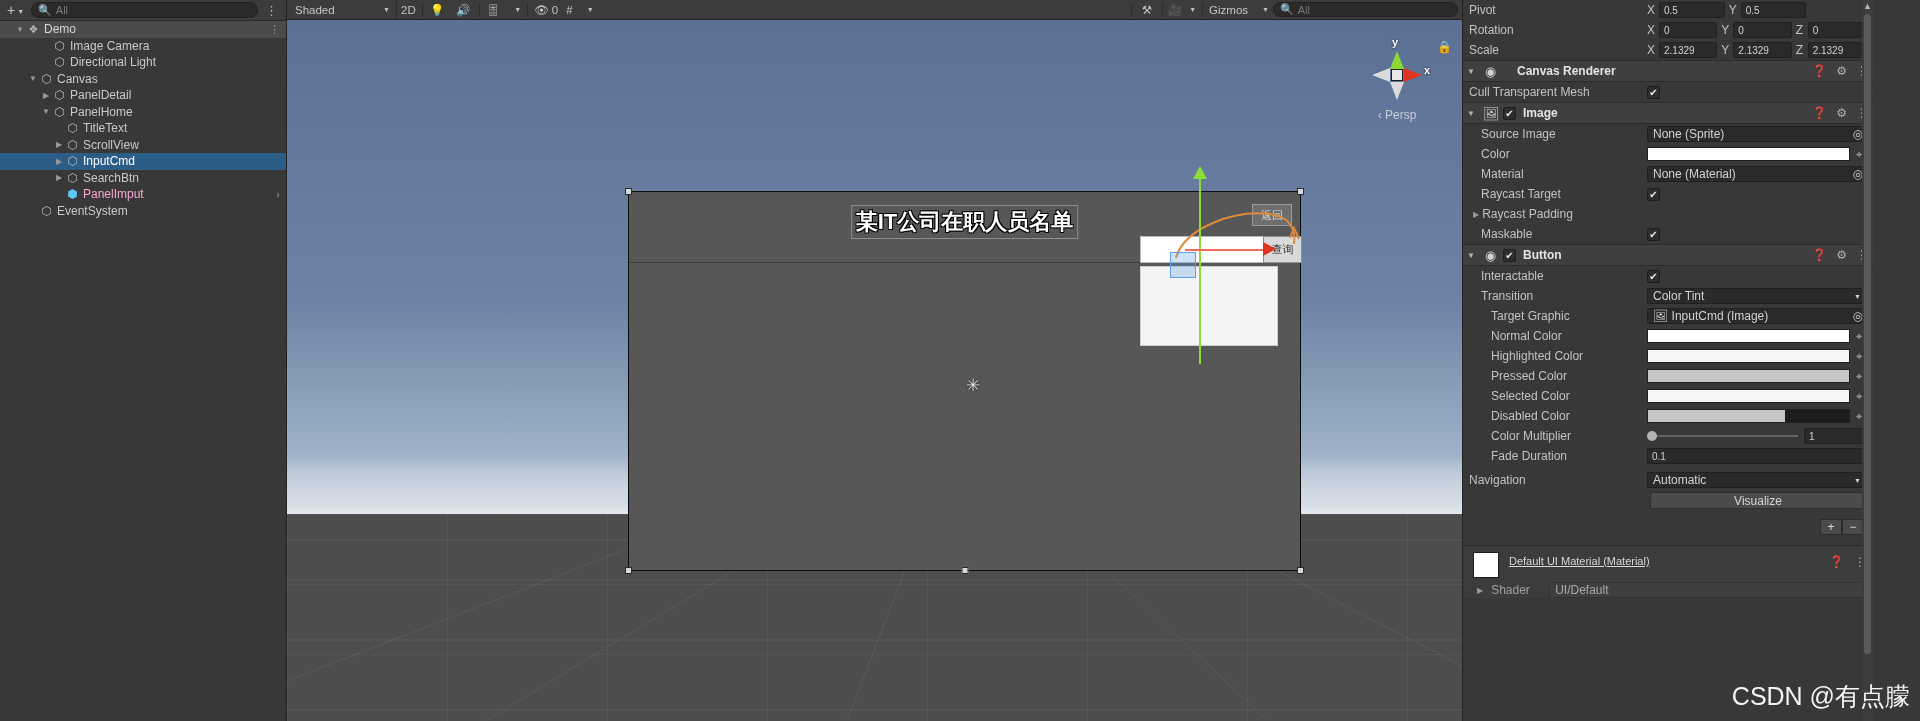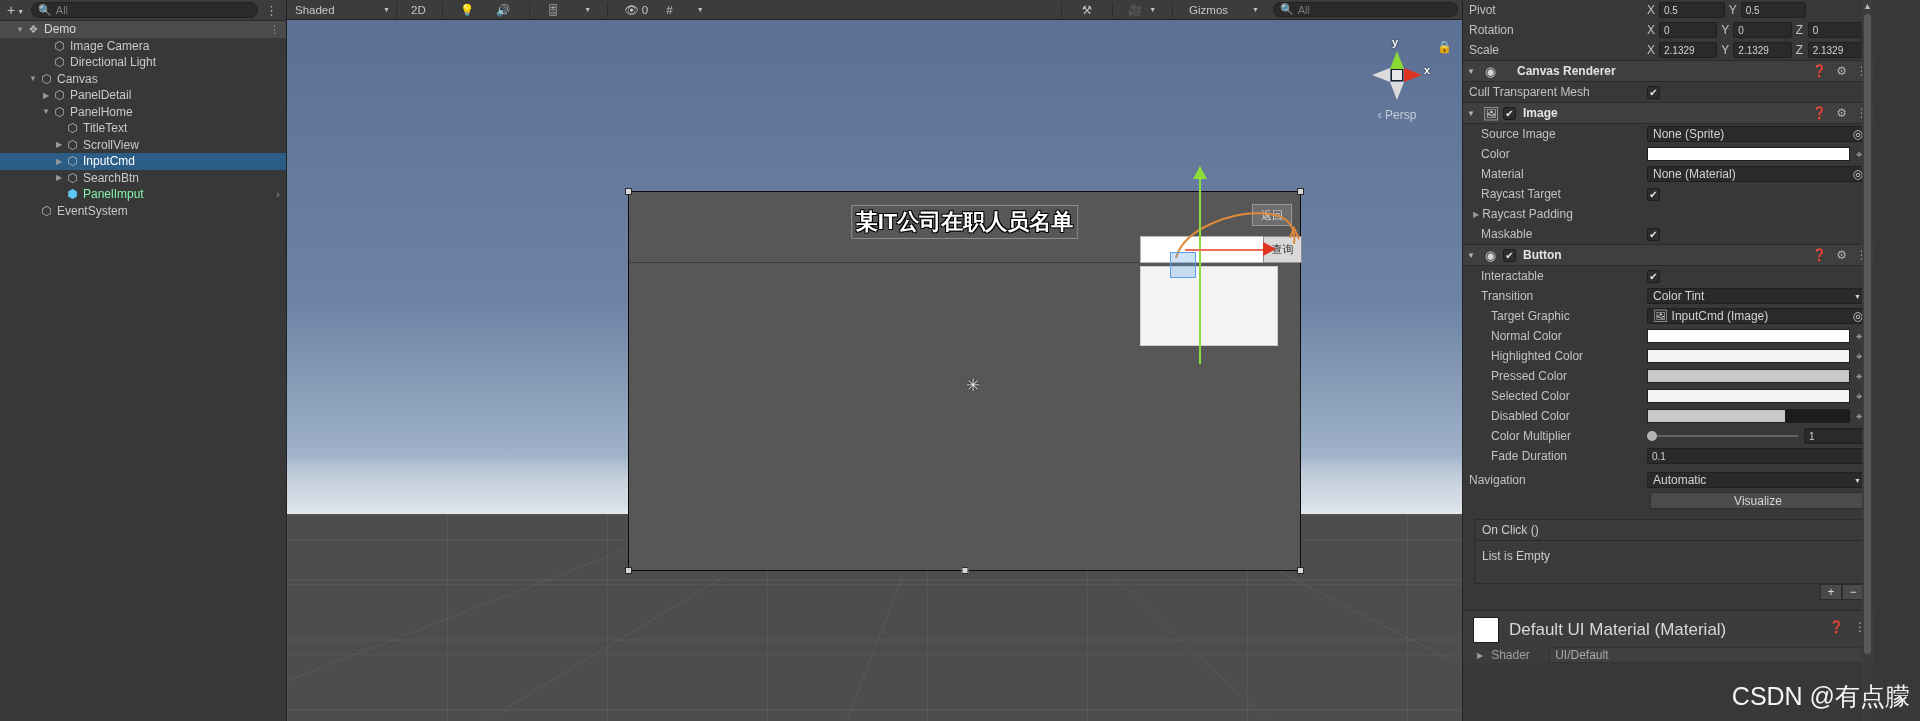--- a/index.html
+++ b/index.html
@@ -53,28 +53,28 @@
   }
   .tri.open::before { content: "▼"; }
   .tri.closed::before { content: "▶"; }
   .tri.none::before { content: ""; }
   .ico { width: 15px; flex: 0 0 15px; text-align: center; color: #b8b8b8; font-size: 11px; }
   .ico.cube::before { content: "⬡"; font-size: 12px; }
   .ico.scene-ico::before { content: "❖"; font-size: 11px; }
   .ico.prefab { color: #5fc7f5; }
   .ico.prefab::before { content: "⬢"; font-size: 12px; }
   .hrow .lbl { padding-left: 3px; }
-  .hrow.prefab-row .lbl { color: #86efac; }
+  .hrow.prefab-row .lbl { color: #f9a8d4; }
   .hrow .dots { position: absolute; right: 5px; color: #9b9b9b; font-size: 11px; letter-spacing:1px;}
 
   
   .scene-col { width: 1175px; height: 721px; display: flex; flex-direction: column; background:#383838;}
   .scene-toolbar {
     height: 20px; background: #3c3c3c; display: flex; align-items: center;
-    border-bottom: 1px solid #232323; padding-left: 2px; gap: 10px;
+    border-bottom: 1px solid #232323; padding-left: 2px; gap: 0;
   }
   .tb {
     height: 18px; display: flex; align-items: center; justify-content: center;
     padding: 0 6px; color: #c6c6c6; font-size: 11.5px; cursor: pointer;
   }
   .tb.drop { min-width: 108px; justify-content: space-between; border-right: 1px solid #2e2e2e;}
   .tb .dc { font-size: 7px; color: #c0c0c0; margin-left: 6px; }
   .sep { width: 1px; height: 14px; background: #2d2d2d; margin: 0 2px; }
   .tb.icon { width: 26px; padding: 0; }
   .tb.sm { padding: 0 4px; }
@@ -245,21 +245,21 @@
   .onclick-head { padding: 3px 6px; font-size: 12px; color: #cdcdcd; border-bottom: 1px solid #2b2b2b; }
   .onclick-body { height: 42px; padding: 8px 6px; font-size: 12px; color: #cdcdcd; }
   .onclick-foot { display: flex; justify-content: flex-end; gap: 0; margin: 0 10px 0 0; }
   .pm {
     width: 22px; height: 16px; background: #4a4a4a; border: 1px solid #2c2c2c;
     display: flex; align-items: center; justify-content: center; color: #d8d8d8; font-size: 12px;
   }
   .mat-section { border-top: 1px solid #2b2b2b; background: #3c3c3c; padding: 6px 8px 0 10px; }
   .mat-head { display: flex; align-items: flex-start; gap: 10px; }
   .mat-swatch { width: 26px; height: 26px; background: #ffffff; border: 1px solid #1d1d1d; }
-  .mat-title { font-size: 17px; color: #d8d8d8; padding-top: 3px; }
+  .mat-title { font-size: 11px; color: #d8d8d8; padding-top: 3px; text-decoration: underline; }
   .mat-icons { margin-left: auto; display: flex; gap: 10px; color: #b0b0b0; font-size: 12px; padding-top: 3px;}
   .mat-shader { display: flex; align-items: center; gap: 8px; padding-left: 4px; margin-top: 4px; }
   .mat-shader .slab { color: #a0a0a0; font-size: 12px; width: 50px; }
   .mat-shader .sval {
     flex: 1; background: #3f3f3f; border: 1px solid #333; height: 16px;
     display: flex; align-items: center; padding: 0 5px; color: #a9a9a9; font-size: 12px;
   }
   .tri-small { color: #9a9a9a; font-size: 8px; }
   .scrollbar {
     position: absolute; right: 1px; top: 0; width: 11px; bottom: 0; background: #3c3c3c;
@@ -653,24 +653,20 @@
       </div>
       <div class="row" style="margin-top:4px">
         <div class="lab">Navigation</div>
         <div class="dropdown">
           <span>Automatic</span>
           <span class="dc">▼</span>
         </div>
       </div>
       <div class="btn-wide">Visualize</div>
 
-      <div class="onclick-box">
-        <div class="onclick-head">On Click ()</div>
-        <div class="onclick-body">List is Empty</div>
-      </div>
       <div class="onclick-foot">
         <div class="pm">+</div>
         <div class="pm">−</div>
       </div>
 
       <div class="mat-section" style="margin-top:10px">
         <div class="mat-head">
           <div class="mat-swatch"></div>
           <div class="mat-title">Default UI Material (Material)</div>
           <div class="mat-icons">

